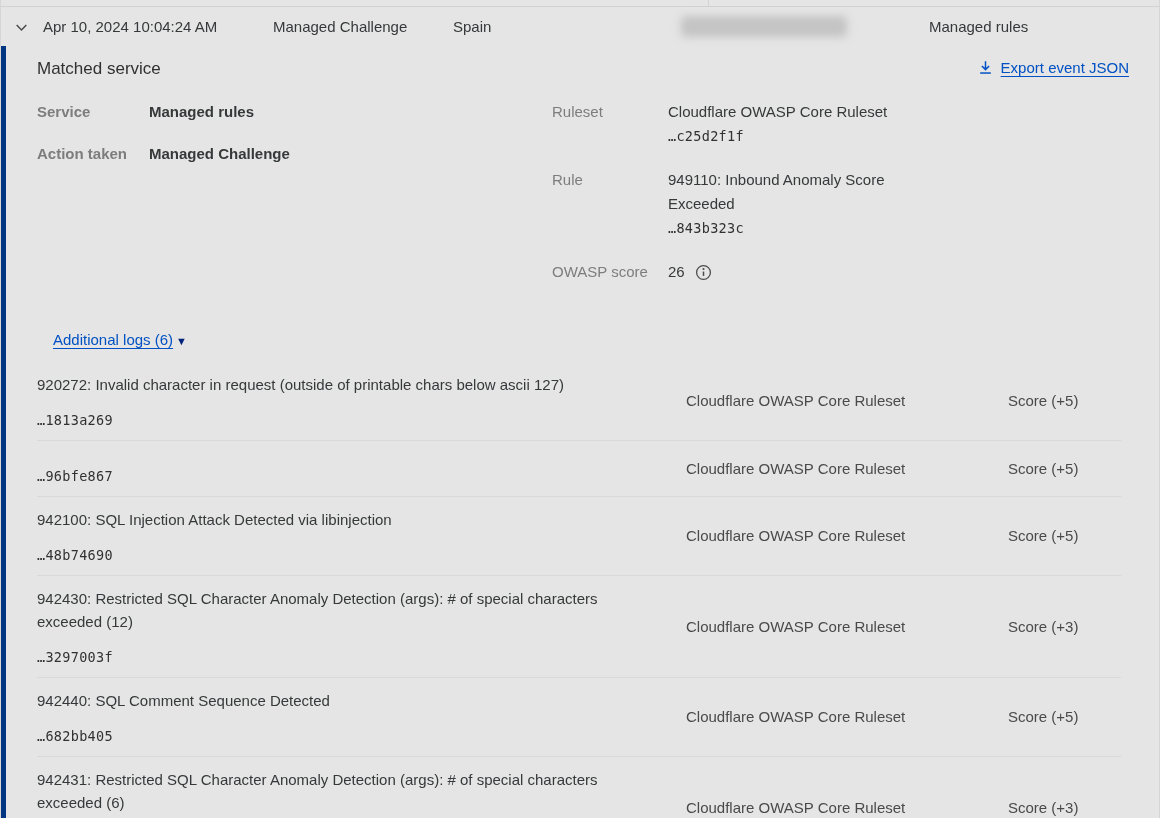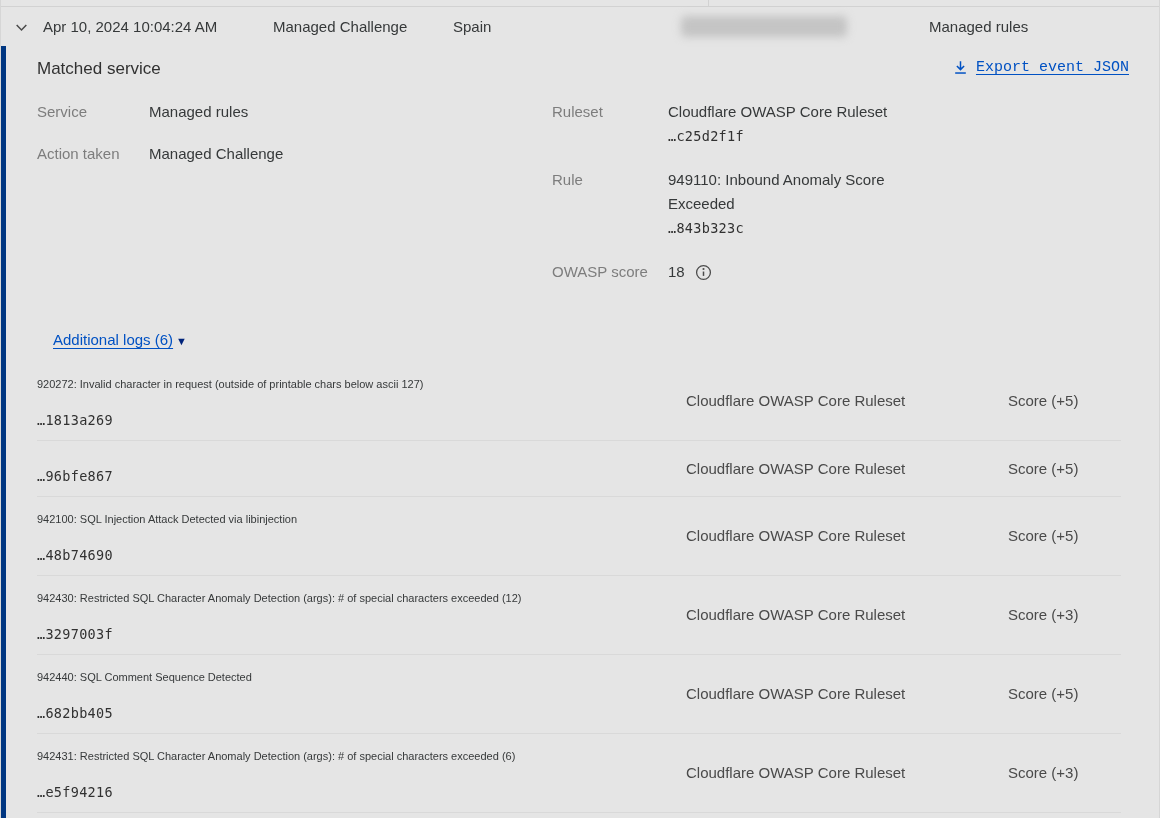--- a/index.html
+++ b/index.html
@@ -37,27 +37,27 @@
   .panel { position:absolute; top:46px; left:0; right:0; bottom:0; }
   .sel-bar { position:absolute; top:0; left:0; bottom:0; width:5px; background:#003681; }
 
   .panel-head {
     display:flex; justify-content:space-between; align-items:flex-start;
     padding:13px 30px 0 36px;
   }
   .panel-title { font-size:17px; font-weight:400; color:#313131; }
   .export-link {
     display:flex; align-items:flex-start; gap:7px;
-    font-size:15px; color:#0051c3; text-decoration:none; cursor:pointer;font-family:Liberation Mono, monospace;
+    font-size:15px; color:#0051c3; text-decoration:none; cursor:pointer;
   }
   .export-link .txt { text-decoration:underline; text-underline-offset:3px; }
 
   .details { display:flex; margin-top:21px; }
   .col-left { width:551px; padding-left:36px; }
-  .f-row { display:flex; margin-bottom:18px; line-height:24px; font-size:15px; }
+  .f-row { display:flex; margin-bottom:18px; line-height:24px; font-size:15px;font-weight:bold; }
   .f-label { width:112px; color:#7d7d7d; flex:none; }
   .f-value { color:#36393a; }
 
   .col-right { width:540px; }
   .rf { display:flex; margin-bottom:20px; font-size:15px; line-height:24px; }
   .rf-label { width:116px; color:#7d7d7d; flex:none; }
   .rf-value { width:248px; color:#36393a; }
   .mono { font-family:"DejaVu Sans Mono", monospace; font-size:13.5px; color:#313131; letter-spacing:.3px; }
   .owasp-val { display:flex; align-items:center; gap:10px; }
   .info-ic { cursor:pointer; display:inline-flex; }
@@ -69,21 +69,21 @@
   .addl .txt { text-decoration:underline; text-underline-offset:3px;margin-left:16px; }
   .caret { font-size:11px; color:#00237a; transform:translateY(1px); }
 
   .log-list { margin-top:13px; }
   .log-row {
     margin:0 38px 0 36px;
     display:grid; grid-template-columns:649px 322px 1fr;
     padding:11px 0 12px 0;
     border-bottom:1px solid #d9d9d9;
   }
-  .log-desc { max-width:612px; font-size:11px; line-height:23px; color:#36393a; }
+  .log-desc { max-width:612px; font-size:15px; line-height:23px; color:#36393a; }
   .log-id { margin-top:16px; }
   .log-ruleset { align-self:center; font-size:15px; color:#4a4a4a; }
   .log-score { align-self:center; font-size:15px; color:#4a4a4a; }
   .end-line { margin:10px 22px 0 20px; border-top:1px solid #d9d9d9; }
 </style>
 </head>
 <body>
 
 <div class="frame">
   <div class="top-line"></div>
@@ -141,21 +141,21 @@
         <div class="rf">
           <div class="rf-label">Rule</div>
           <div class="rf-value">
             <div>949110: Inbound Anomaly Score Exceeded</div>
             <div class="mono">…843b323c</div>
           </div>
         </div>
         <div class="rf">
           <div class="rf-label">OWASP score</div>
           <div class="rf-value owasp-val">
-            <span>18</span>
+            <span>26</span>
             <span class="info-ic">
               <svg width="17" height="17" viewBox="0 0 16 16">
                   <circle cx="8" cy="8" r="6.5" fill="none" stroke="#4a4a4a" stroke-width="1.2"></circle>
                   <line x1="8" y1="7.1" x2="8" y2="11.2" stroke="#4a4a4a" stroke-width="1.4"></line>
                   <circle cx="8" cy="4.7" r="1" fill="#4a4a4a"></circle>
                 </svg>
             </span>
           </div>
         </div>
       </div>

